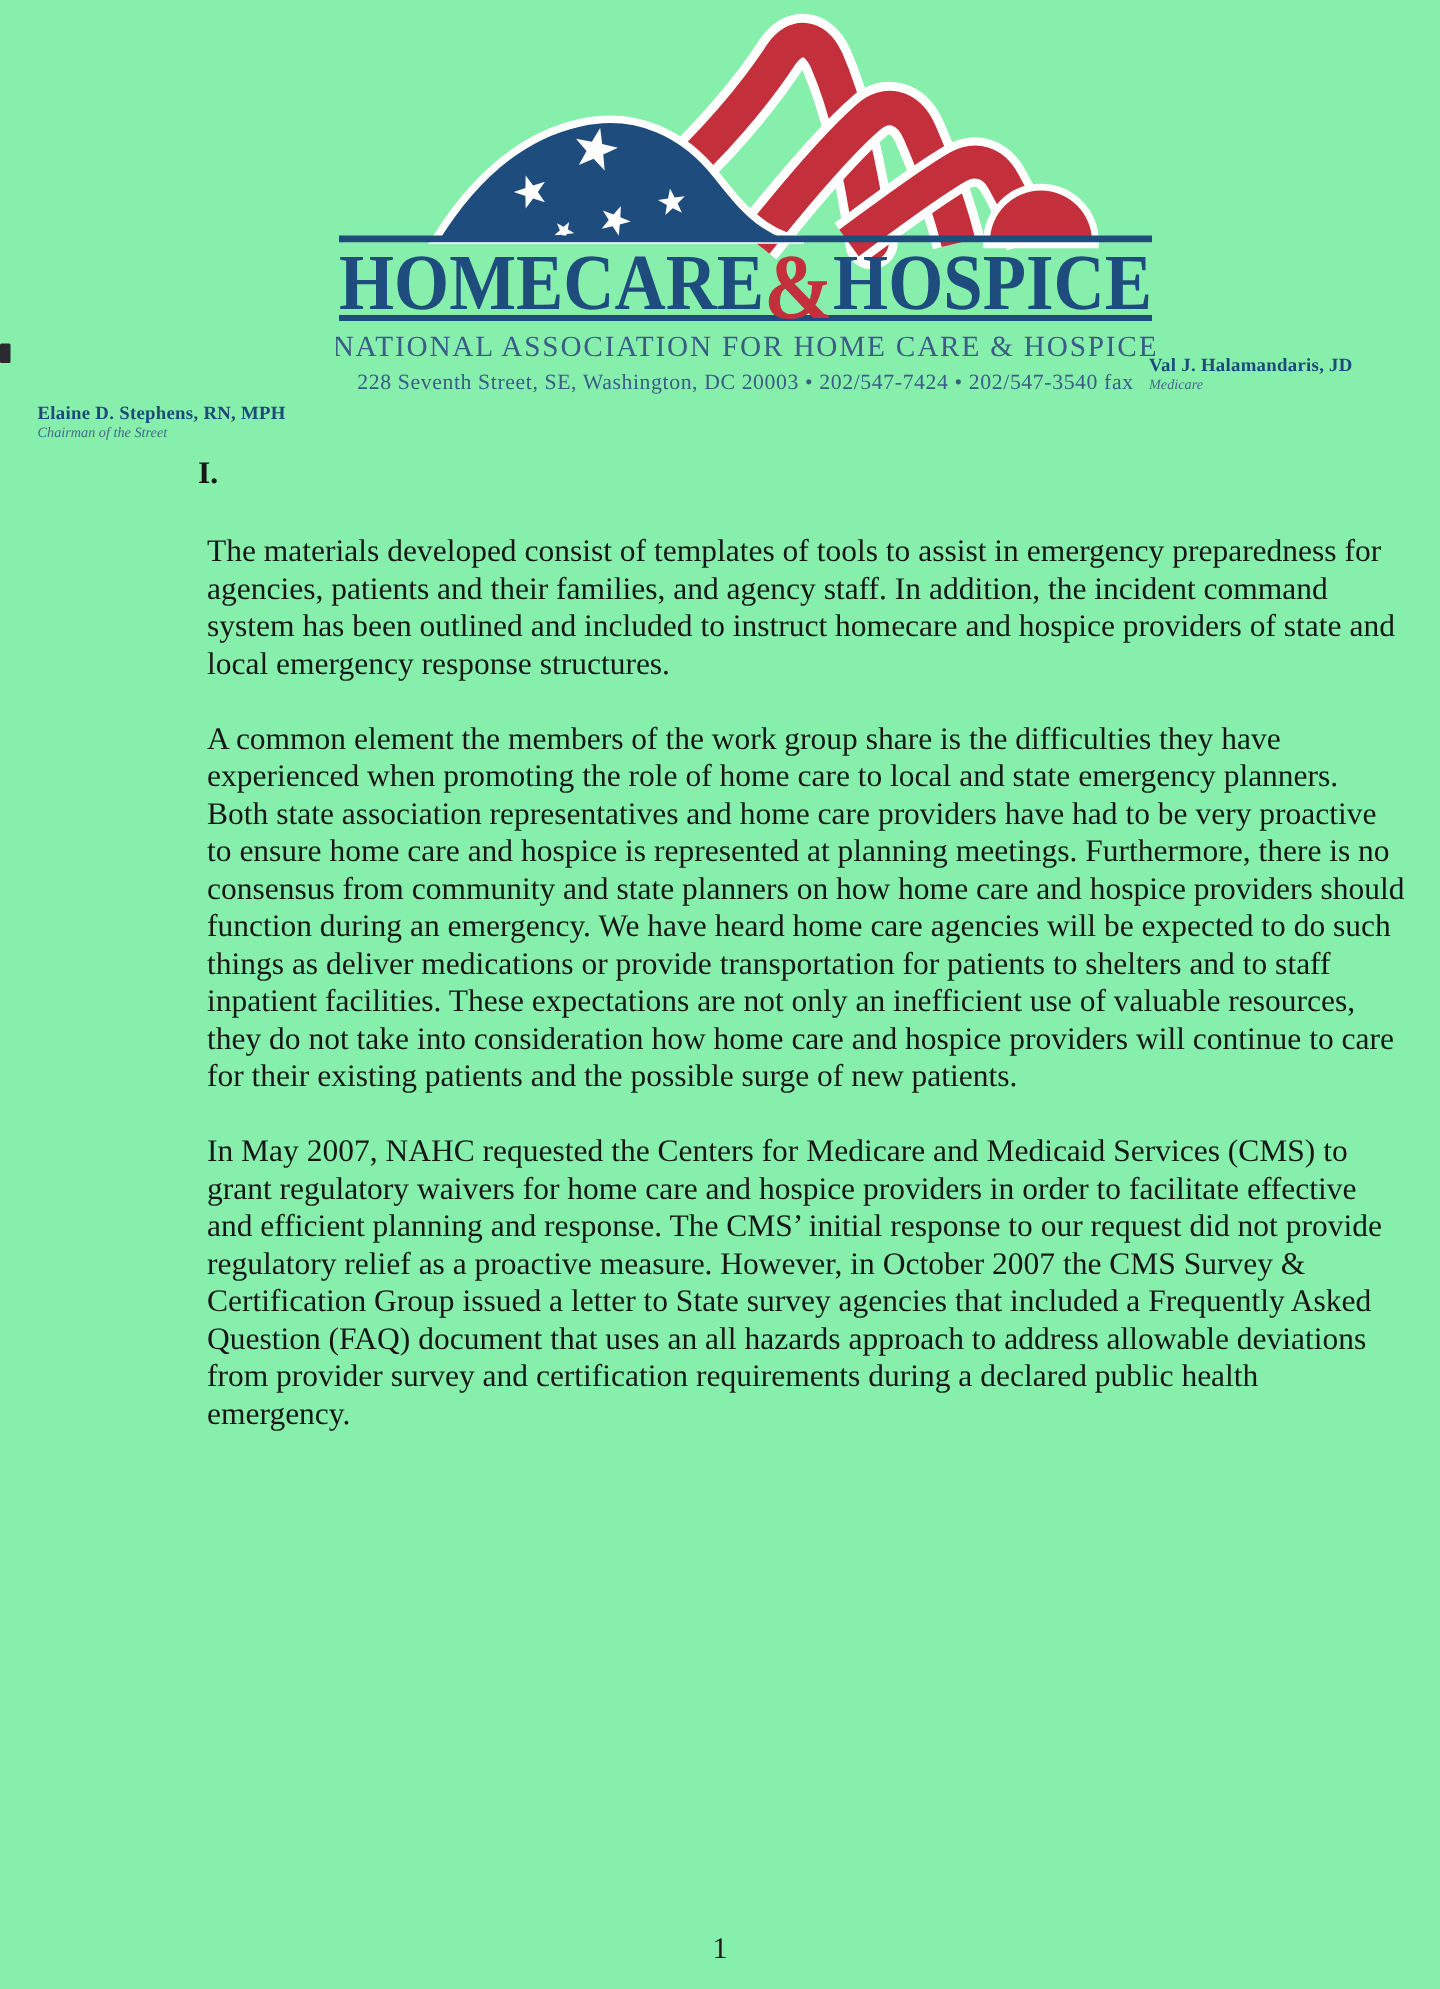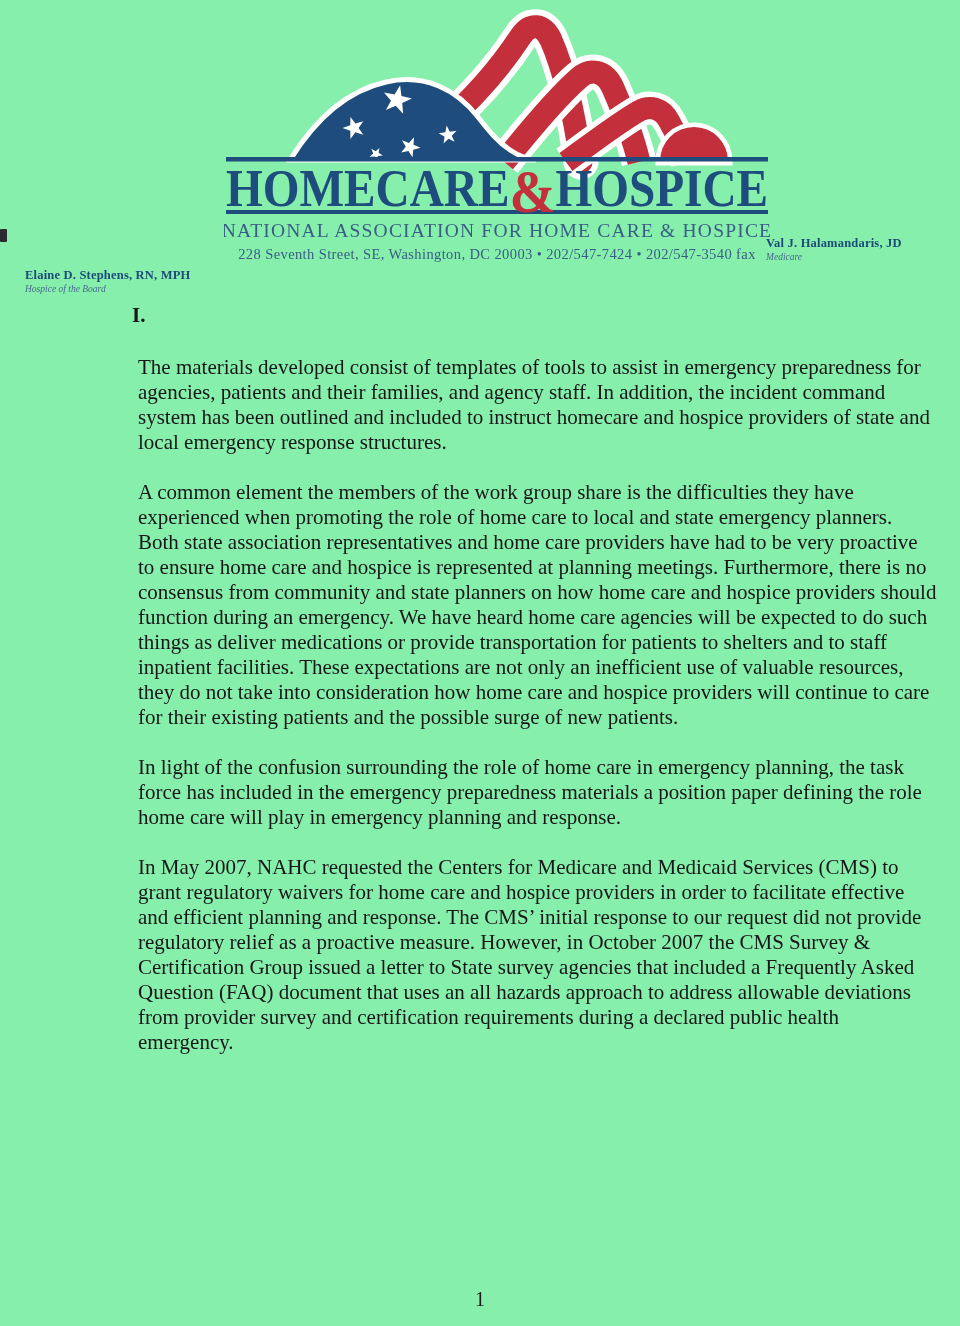--- a/index.html
+++ b/index.html
@@ -99,30 +99,29 @@
         <text x="273" y="233" text-anchor="middle" font-size="19.5" letter-spacing="1.2" fill="#3a5d85">NATIONAL ASSOCIATION FOR HOME CARE &amp; HOSPICE</text>
         <text x="273" y="255" text-anchor="middle" font-size="14.5" letter-spacing="0.4" fill="#3a5d85">228 Seventh Street, SE, Washington, DC  20003  •  202/547-7424  •  202/547-3540 fax</text>
       </g>
     </svg>
   </div>
 
   <div class="scan-artifact"></div>
 
   <div class="officer officer-left">
     <div class="name">Elaine D. Stephens, RN, MPH</div>
-    <div class="title">Hospice of the Board</div>
+    <div class="title">Chairman of the Street</div>
   </div>
   <div class="officer officer-right">
     <div class="name">Val J. Halamandaris, JD</div>
     <div class="title">Medicare</div>
   </div>
 
   <div class="doc-body">
     <div class="section-label">I.</div>
     <p>The materials developed consist of templates of tools to assist in emergency preparedness for agencies, patients and their families, and agency staff. In addition, the incident command system has been outlined and included to instruct homecare and hospice providers of state and local emergency response structures.</p>
     <p>A common element the members of the work group share is the difficulties they have experienced when promoting the role of home care to local and state emergency planners. Both state association representatives and home care providers have had to be very proactive to ensure home care and hospice is represented at planning meetings. Furthermore, there is no consensus from community and state planners on how home care and hospice providers should function during an emergency. We have heard home care agencies will be expected to do such things as deliver medications or provide transportation for patients to shelters and to staff inpatient facilities. These expectations are not only an inefficient use of valuable resources, they do not take into consideration how home care and hospice providers will continue to care for their existing patients and the possible surge of new patients.</p>
-    <p>In light of the confusion surrounding the role of home care in emergency planning, the task force has included in the emergency preparedness materials a position paper defining the role home care will play in emergency planning and response.</p>
     <p>In May 2007, NAHC requested the Centers for Medicare and Medicaid Services (CMS) to grant regulatory waivers for home care and hospice providers in order to facilitate effective and efficient planning and response. The CMS’ initial response to our request did not provide regulatory relief as a proactive measure. However, in October 2007 the CMS Survey &amp; Certification Group issued a letter to State survey agencies that included a Frequently Asked Question (FAQ) document that uses an all hazards approach to address allowable deviations from provider survey and certification requirements during a declared public health emergency.</p>
   </div>
 
   <div class="page-number">1</div>
 
 </div>
 
 </body></html>

